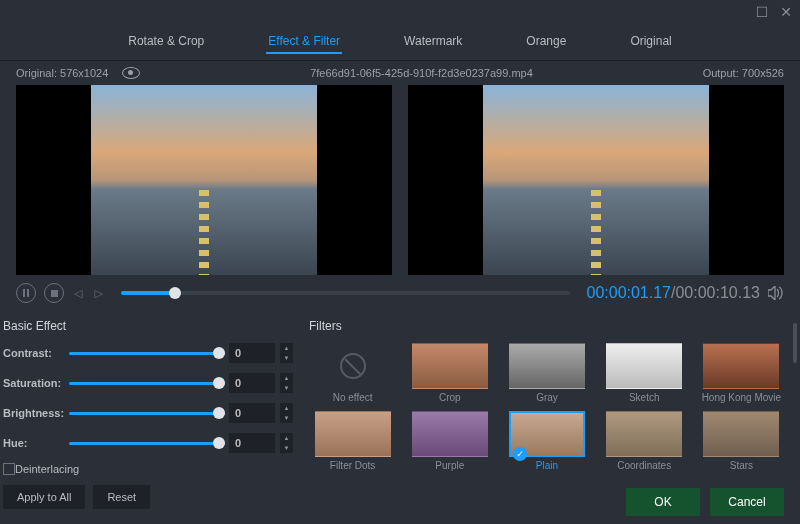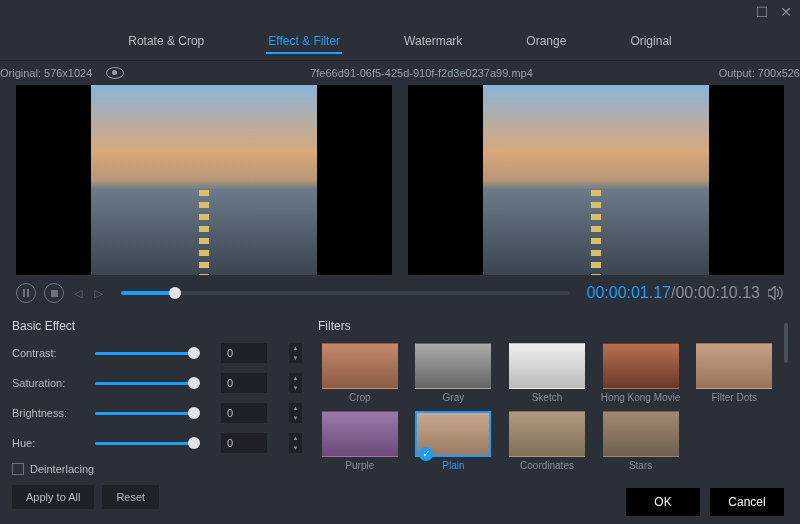--- a/index.html
+++ b/index.html
@@ -2,65 +2,65 @@
 <html><head>
 <meta charset="utf-8">
 <style>
 * { box-sizing: border-box; margin: 0; padding: 0; font-family: Arial, sans-serif; }
 body { background: #2a2f38; color: #b8bcc2; font-size: 12px; width: 800px; height: 524px; overflow: hidden; }
 .titlebar { height: 24px; display: flex; justify-content: flex-end; align-items: center; padding-right: 8px; gap: 12px; }
 .titlebar span { color: #8a8f96; font-size: 14px; cursor: pointer; }
 .tabs { display: flex; justify-content: center; gap: 60px; border-bottom: 1px solid #1e2228; padding: 6px 0; }
 .tab { color: #b8bcc2; cursor: pointer; padding: 4px 2px; }
 .tab.active { color: #1a9eff; border-bottom: 2px solid #1a9eff; }
-.info-row { display: flex; justify-content: space-between; align-items: center; padding: 6px 0; font-size: 11px; color: #9aa0a8; }
+.info-row { display: flex; justify-content: space-between; align-items: center; padding: 6px 16px; font-size: 11px; color: #9aa0a8; }
 .eye-icon { margin-left: 14px; width: 18px; height: 12px; border: 1.5px solid #9aa0a8; border-radius: 60%; position: relative; display: inline-block; }
 .eye-icon::after { content: ""; position: absolute; width: 5px; height: 5px; background: #9aa0a8; border-radius: 50%; top: 2px; left: 5px; }
 .preview-area { display: flex; gap: 16px; padding: 0 16px; height: 190px; }
 .preview-box { flex: 1; background: #000; display: flex; align-items: center; justify-content: center; position: relative; }
 .preview-img { width: 60%; height: 100%; background: linear-gradient(to bottom, #8ab4d8 0%, #d9a87a 35%, #b89678 50%, #6b7a88 55%, #3a4550 100%); position: relative; }
 .preview-img::after { content: ""; position: absolute; bottom: 0; left: 48%; width: 4%; height: 45%; background: repeating-linear-gradient(#d9c068 0 6px, transparent 6px 12px); }
 .player { display: flex; align-items: center; padding: 8px 16px; gap: 8px; }
 .ctrl-btn { width: 20px; height: 20px; border: 1.5px solid #6a7280; border-radius: 50%; display: flex; align-items: center; justify-content: center; cursor: pointer; color: #6a7280; font-size: 9px; }
 .nav-btn { color: #6a7280; font-size: 11px; cursor: pointer; padding: 0 2px; }
 .progress { flex: 1; height: 4px; background: #3a4048; border-radius: 2px; margin: 0 8px; position: relative; }
 .progress-fill { position: absolute; left: 0; top: 0; height: 100%; width: 12%; background: #1a9eff; border-radius: 2px; }
 .progress-thumb { position: absolute; left: 12%; top: -4px; width: 12px; height: 12px; background: #e0e4e8; border-radius: 50%; transform: translateX(-50%); }
 .time { font-size: 16px; }
 .time-cur { color: #1a9eff; }
 .time-dur { color: #8a8f96; }
 .vol-icon { width: 16px; height: 14px; color: #8a8f96; cursor: pointer; }
-.editor { display: flex; padding: 8px 12px; gap: 16px; }
+.editor { display: flex; padding: 8px 3px; gap: 16px; }
 .left-panel { width: 290px; }
 .section-title { color: #d0d4da; font-size: 12px; margin-bottom: 10px; }
-.slider-row { display: flex; align-items: center; margin-bottom: 10px; gap: 21px; }
+.slider-row { display: flex; align-items: center; margin-bottom: 10px; gap: 4px; font-weight: bold; }
 .slider-label { width: 62px; font-size: 11px; color: #b8bcc2; }
 .slider-track { flex: 1; height: 3px; background: #1a9eff; border-radius: 2px; position: relative; }
 .slider-thumb { position: absolute; right: 0; top: -5px; width: 12px; height: 12px; background: #e0e4e8; border-radius: 50%; }
 .num-box { width: 46px; height: 20px; background: #1e2228; border: none; color: #b8bcc2; font-size: 11px; display: flex; align-items: center; padding-left: 6px; }
 .spinner { width: 14px; height: 20px; display: flex; flex-direction: column; }
 .spinner span { flex:1; background: #1e2228; border-left: 1px solid #2a2f38; display: flex; align-items: center; justify-content: center; font-size: 6px; color: #8a8f96; cursor: pointer; }
-.checkbox-row { display: flex; align-items: center; gap: 6px; margin: 6px 0 10px; font-size: 11px; }
+.checkbox-row { display: flex; align-items: center; margin: 6px 0 10px; font-size: 11px; }
 .checkbox { width: 12px; height: 12px; border: 1px solid #6a7280; cursor: pointer; }
 .btn-row { display: flex; gap: 8px; }
 .action-btn { background: #1e2228; color: #b8bcc2; border: none; padding: 6px 14px; font-size: 11px; cursor: pointer; }
 .right-panel { flex: 1; display: flex; gap: 8px; }
 .filters-grid { flex: 1; display: grid; grid-template-columns: repeat(5, 1fr); gap: 8px 10px; }
 .filter-item { display: flex; flex-direction: column; align-items: center; gap: 3px; cursor: pointer; }
 .filter-thumb { width: 76px; height: 46px; background: #3a4048; border: 1px solid transparent; position: relative; }
 .filter-item.selected .filter-thumb { border: 2px solid #1a9eff; }
 .check-badge { position: absolute; bottom: -6px; left: 2px; width: 14px; height: 14px; background: #1a9eff; border-radius: 50%; display: flex; align-items: center; justify-content: center; color: #fff; font-size: 9px; }
 .filter-label { font-size: 10px; color: #8a8f96; }
 .filter-item.selected .filter-label { color: #1a9eff; }
 .no-effect-thumb { background: #2a2f38; display: flex; align-items: center; justify-content: center; }
 .no-effect-circle { width: 26px; height: 26px; border: 2px solid #555b64; border-radius: 50%; position: relative; }
 .no-effect-circle::after { content: ""; position: absolute; width: 100%; height: 2px; background: #555b64; top: 50%; left: 0; transform: rotate(45deg); }
 .scroll-indicator { width: 4px; height: 40px; background: #4a5058; border-radius: 2px; margin-top: 4px; }
 .footer { position: absolute; bottom: 8px; right: 16px; display: flex; gap: 10px; }
-.footer-btn { background: #000000; color: #fff; border: none; padding: 7px 17px; width: 74px; font-size: 12px; cursor: pointer; }
+.footer-btn { background: #14532d; color: #fff; border: none; padding: 7px 17px; width: 74px; font-size: 12px; cursor: pointer; }
 .thumb-warm { background: linear-gradient(#c5886a, #8a5c42); }
 .thumb-gray { background: linear-gradient(#aaa, #666); }
 .thumb-sketch { background: linear-gradient(#eee, #bbb); }
 .thumb-hk { background: linear-gradient(#b87050, #6a3a28); }
 .thumb-orange { background: linear-gradient(#c8a088, #9a7258); }
 .thumb-purple { background: linear-gradient(#9a7aa8, #6a4a78); }
 .thumb-plain { background: linear-gradient(#c8a890, #9a7a60); }
 .thumb-coord { background: linear-gradient(#b09880, #807058); }
 .thumb-stars { background: linear-gradient(#a08870, #706050); }
 </style>
@@ -185,20 +185,26 @@
       <button class="action-btn">Apply to All</button>
       <button class="action-btn">Reset</button>
     </div>
   </div>
 
   <div class="right-panel">
     <div style="flex:1">
       <div class="section-title">Filters</div>
       <div class="filters-grid">
         <div class="filter-item">
+          <div class="filter-thumb no-effect-thumb">
+              <div class="no-effect-circle"></div>
+            </div>
+          <span class="filter-label">No effect</span>
+        </div>
+        <div class="filter-item">
           <div class="filter-thumb thumb-warm"></div>
           <span class="filter-label">Crop</span>
         </div>
         <div class="filter-item">
           <div class="filter-thumb thumb-gray"></div>
           <span class="filter-label">Gray</span>
         </div>
         <div class="filter-item">
           <div class="filter-thumb thumb-sketch"></div>
           <span class="filter-label">Sketch</span>

